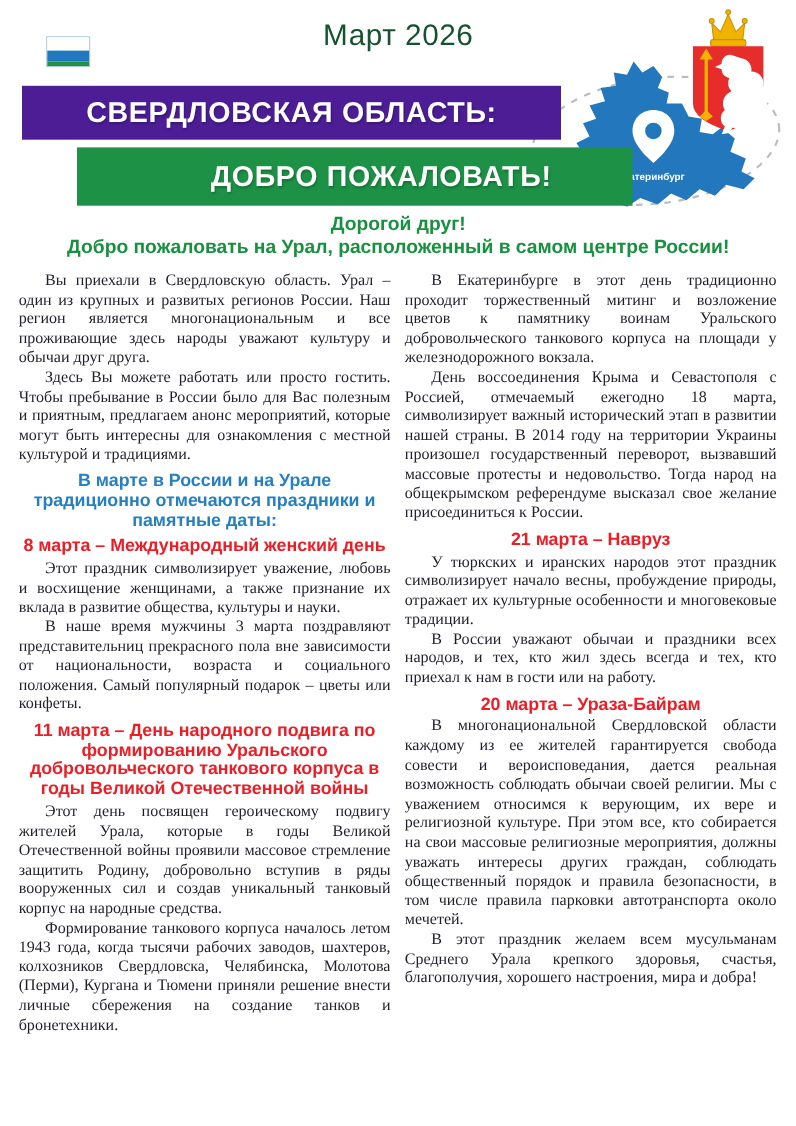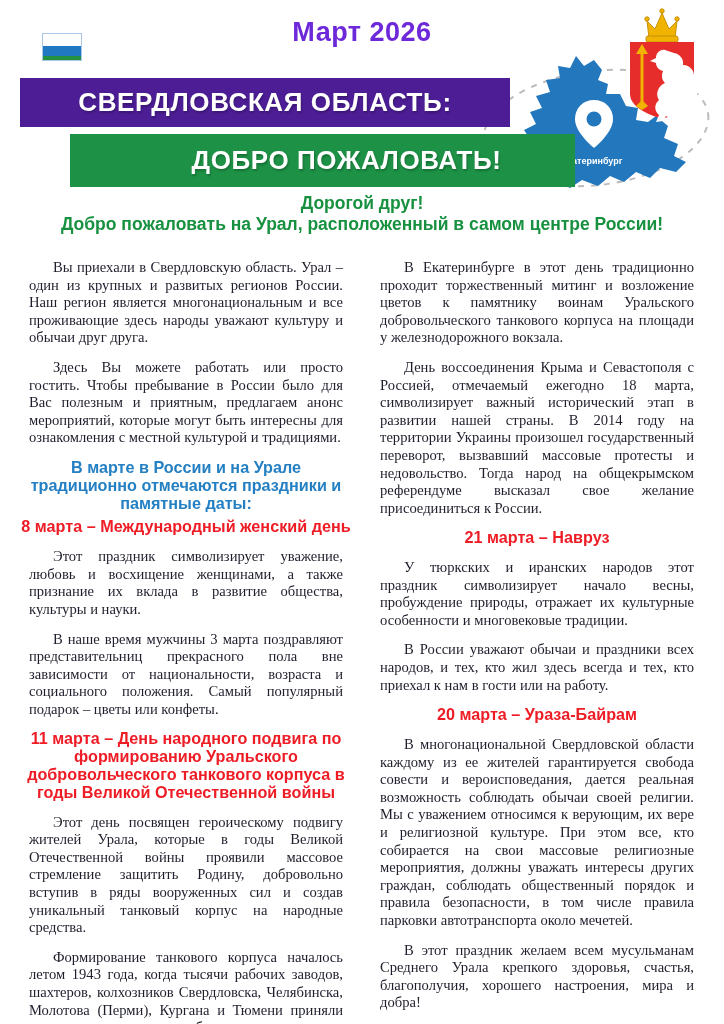--- a/index.html
+++ b/index.html
@@ -10,21 +10,21 @@
   
   .flag {
     position:absolute; left:42px; top:33px; width:38px; height:26px;
     border:1px solid #a9c7e7; box-sizing:content-box;
   }
   .flag .s1 { height:12px; background:#ffffff; }
   .flag .s2 { height:10px; background:#1f78c0; }
   .flag .s3 { height:4px;  background:#23913f; }
   .issue-title {
     position:absolute; left:0; right:0; top:17px; text-align:center;
-    font-size:27px; font-weight:bold; color:#6d28d9; letter-spacing:.5px;
+    font-size:27px; font-weight:normal; color:#14532d; letter-spacing:.5px;
   }
   .banner {
     position:absolute; z-index:3; color:#ffffff; font-weight:bold;
     font-size:26px; text-align:center; letter-spacing:.6px;
     text-shadow:1px 2px 2px rgba(0,0,0,.22); white-space:nowrap;
   }
   .banner-blue  { left:20px; top:78px;  width:490px; height:49px; line-height:49px; background:#4c1d95; }
   .banner-green { left:70px; top:134px; width:457px; height:53px; line-height:53px; background:#1d9145;padding-left:48px; }
   .map-svg  { position:absolute; left:478px; top:50px; z-index:1; }
   .arms-svg { position:absolute; left:620px; top:6px;  z-index:4; }
@@ -33,21 +33,21 @@
     position:absolute; left:0; right:0; top:193px; text-align:center;
     font-weight:bold; font-size:17.5px; line-height:21px; color:#17913f;
   }
   .greeting div { display:block; }
   
   .col { position:absolute; top:247px; }
   .col-left  { left:17px;  width:338px; }
   .col-right { left:368px; width:338px; }
   .par {
     font-family:"Liberation Serif", serif; font-size:14.6px; line-height:17.6px;
-    color:#1e1e2c; text-align:justify; text-indent:24px; margin:12px;
+    color:#1e1e2c; text-align:justify; text-indent:24px; margin:0;
   }
   .head {
     font-weight:bold; font-size:16.2px; line-height:17.8px; text-align:center;
     margin:6px 0 3px 0;
   }
   .h-blue { color:#2580c3; }
   .h-red  { color:#ee1c25; }
 </style>
 </head>
 <body>

